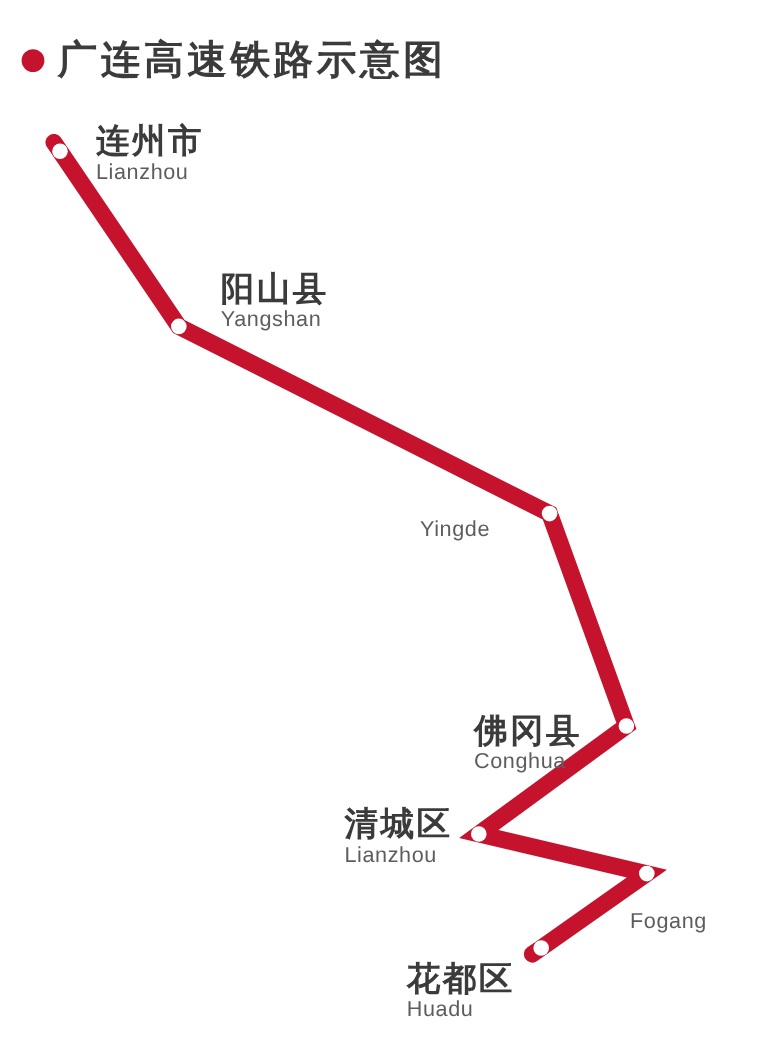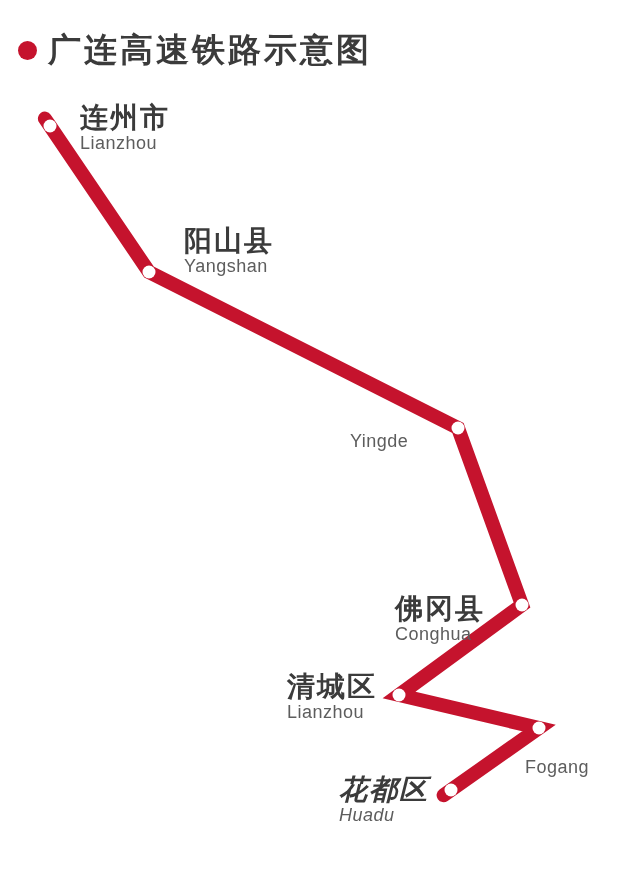--- a/index.html
+++ b/index.html
@@ -113,19 +113,19 @@
         <div class="cn">佛冈县</div>
         <div class="en">Conghua</div>
       </div>
       <div class="station-label" style="left: 287px; top: 670px;">
         <div class="cn">清城区</div>
         <div class="en">Lianzhou</div>
       </div>
       <div class="station-label" style="left: 525px; top: 758px;">
         <div class="en">Fogang</div>
       </div>
-      <div class="station-label" style="left: 339px; top: 773px; font-style: italic;">
+      <div class="station-label" style="left: 339px; top: 799px;">
         <div class="cn">花都区</div>
         <div class="en">Huadu</div>
       </div>
     </div>
 
 </div>
 
 </body></html>

